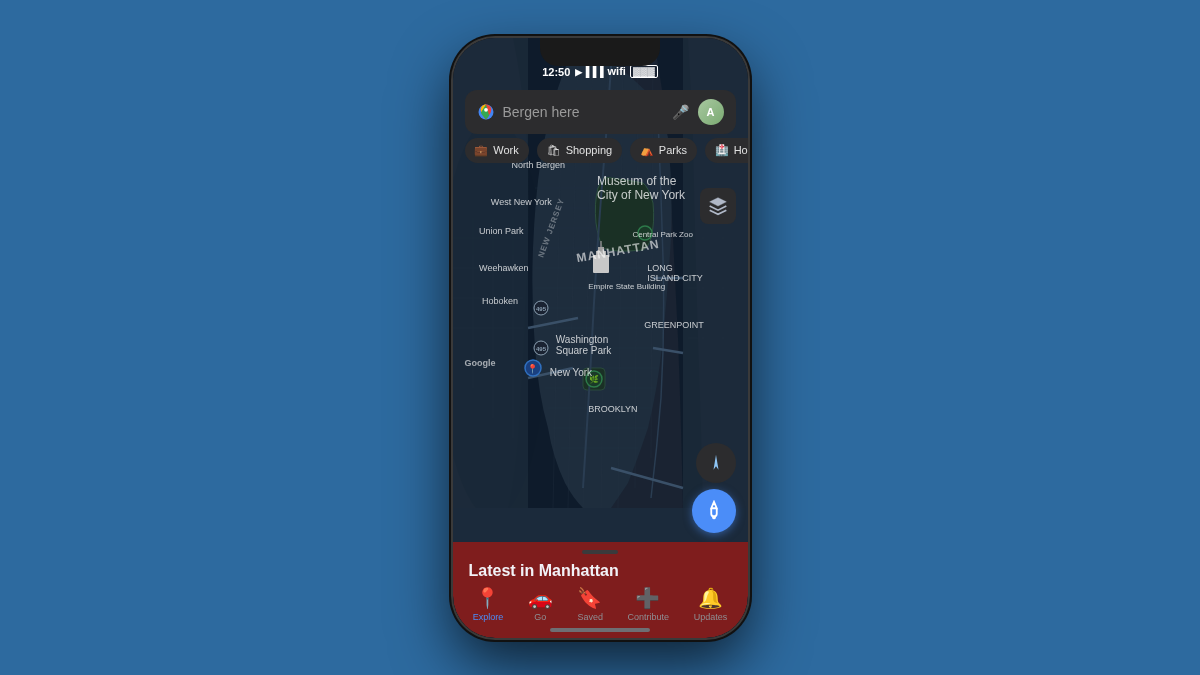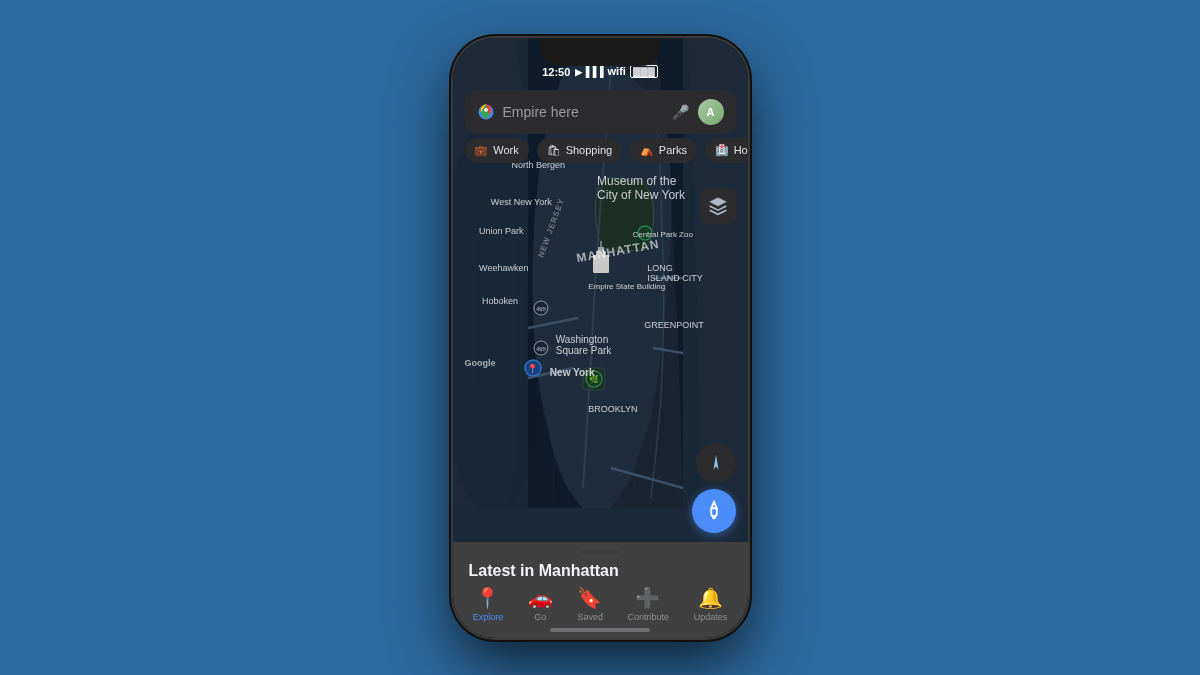--- a/index.html
+++ b/index.html
@@ -252,21 +252,21 @@
       box-shadow: 0 2px 8px rgba(75,141,248,0.5);
     }
 
     
     .bottom-panel {
       position: absolute;
       bottom: 0;
       left: 0;
       right: 0;
       height: 96px;
-      background: #404040;
+      background: #7f1d1d;
       border-radius: 0 0 42px 42px;
       z-index: 60;
     }
 
     .panel-handle {
       width: 36px;
       height: 4px;
       background: #3a3a3c;
       border-radius: 2px;
       margin: 8px auto 0;
@@ -341,21 +341,21 @@
 
     .map-label.large {
       font-size: 12px;
       font-weight: 700;
       letter-spacing: 1px;
       color: rgba(255,255,255,0.6);
     }
 
     .map-label.medium {
       font-size: 10px;
-      font-weight: 700;
+      font-weight: 400;
     }
 
     .google-watermark {
       position: absolute;
       bottom: 140px;
       left: 12px;
       color: rgba(255,255,255,0.6);
       font-size: 9px;
       font-weight: 700;
     }
@@ -505,21 +505,21 @@
 
     <div class="search-area">
       <div class="search-bar">
         <svg class="google-maps-icon" viewBox="0 0 24 24">
           <circle cx="12" cy="12" r="10" fill="#4285F4"></circle>
           <path d="M12 2C8.13 2 5 5.13 5 9c0 5.25 7 13 7 13s7-7.75 7-13c0-3.87-3.13-7-7-7z" fill="#EA4335"></path>
           <path d="M12 2C8.13 2 5 5.13 5 9c0 1.5.4 2.9 1.1 4.1L12 2z" fill="#FBBC04"></path>
           <path d="M5.1 13.1C6.3 15.4 8.9 18.6 12 22c1.5-1.7 3-3.6 4.2-5.4L12 2 5.1 13.1z" fill="#34A853"></path>
           <circle cx="12" cy="9" r="2.5" fill="white"></circle>
         </svg>
-        <span class="search-text">Empire here</span>
+        <span class="search-text">Bergen here</span>
         <span class="mic-icon">🎤</span>
         <div class="avatar">
           <span>A</span>
         </div>
       </div>
     </div>
 
     <div class="chips-row">
       <div class="chip">
         <span class="chip-icon">💼</span>

